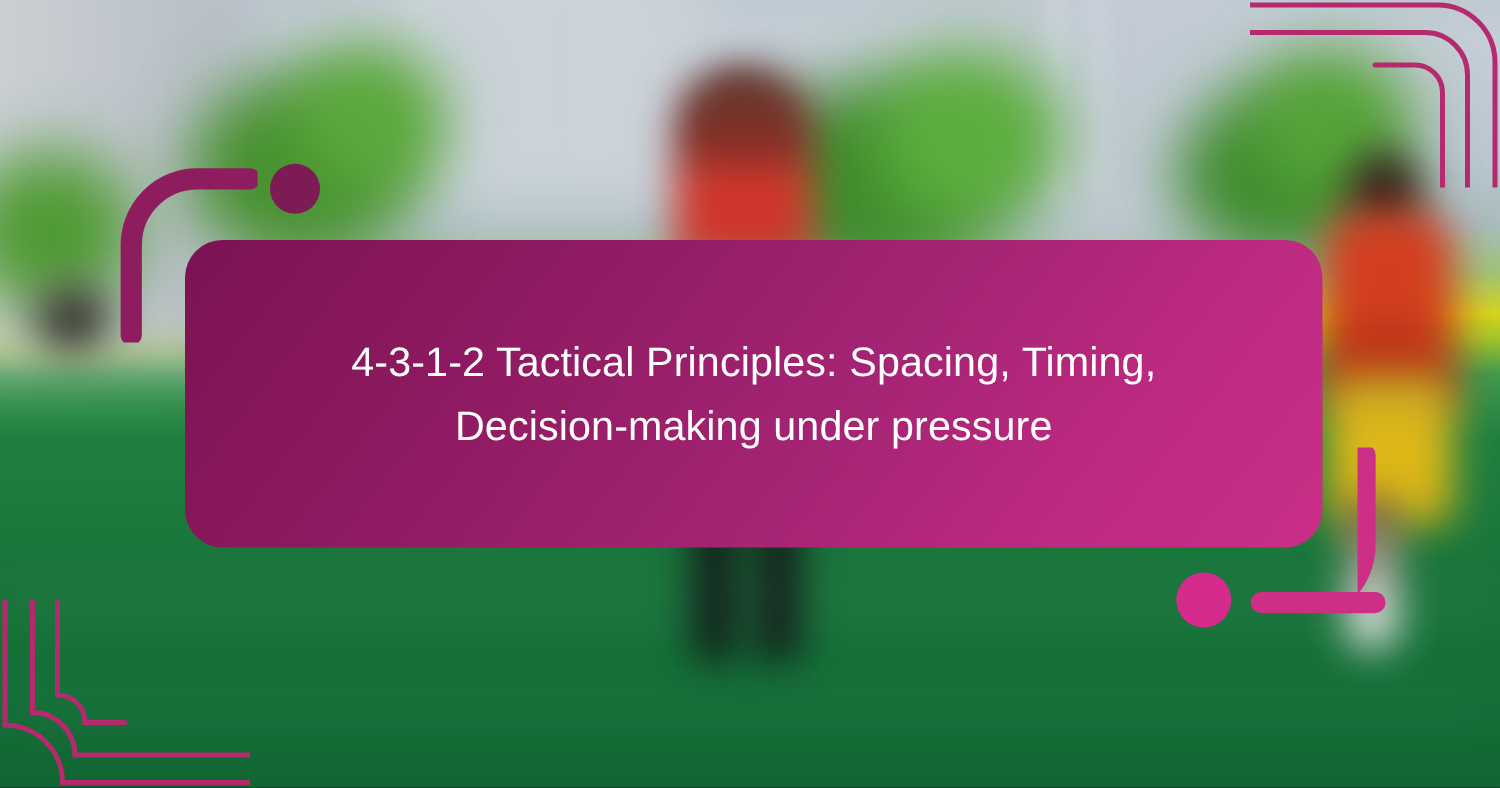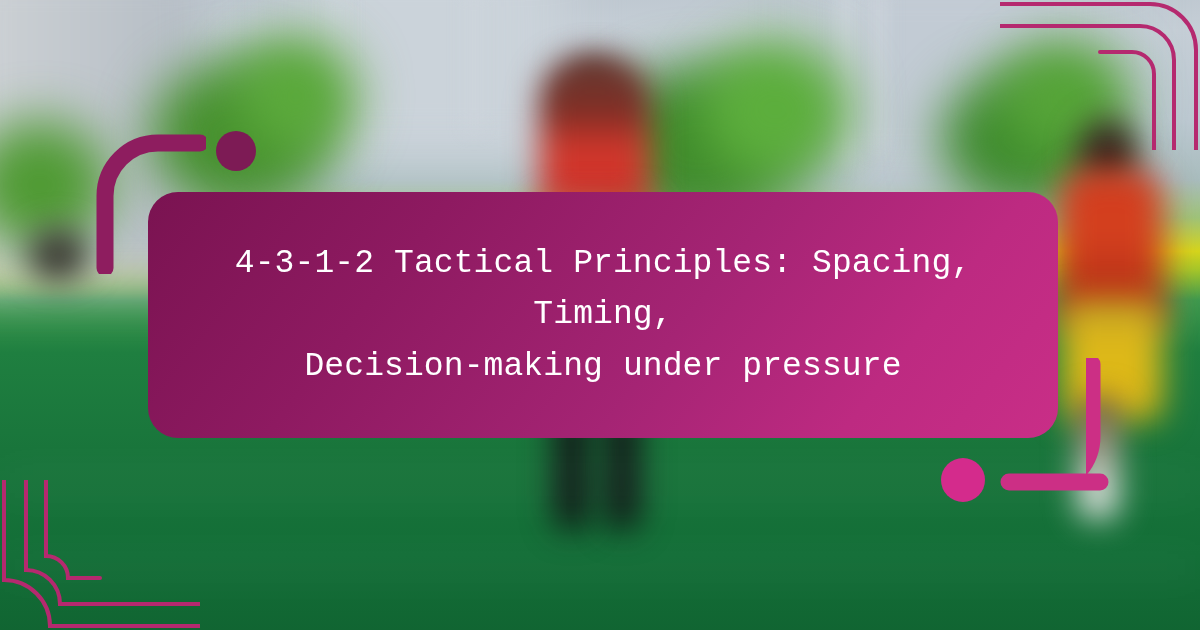--- a/index.html
+++ b/index.html
@@ -167,21 +167,20 @@
     top: 192px;
     width: 910px;
     height: 246px;
     border-radius: 30px;
     background: linear-gradient(128deg, #7a1351 0%, #8e1a61 28%, #a52474 58%, #bd2a81 80%, #c92e87 100%);
     display: flex;
     align-items: center;
     justify-content: center;
     box-sizing: border-box;
     padding: 0 52px;
-    font-family: Liberation Mono, monospace;
   }
   .card-title {
     color: #ffffff;
     font-size: 33px;
     line-height: 1.55;
     text-align: center;
     font-weight: 400;
     letter-spacing: 0.1px;
     white-space: pre-line;
   }

